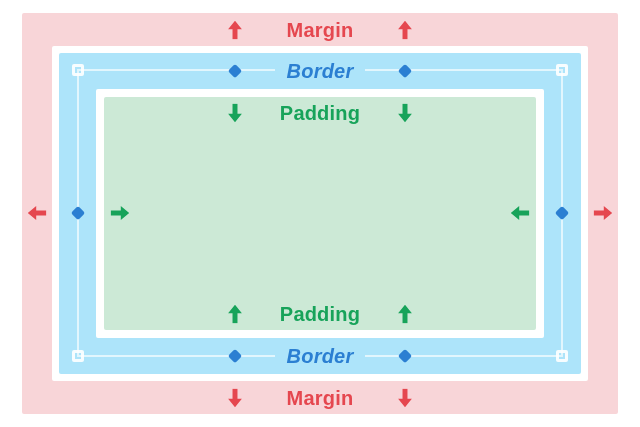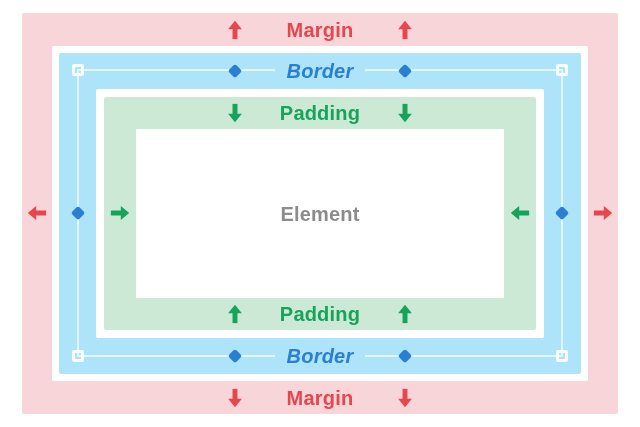--- a/index.html
+++ b/index.html
@@ -75,23 +75,20 @@
   <div class="abs handle" style="left:72px;  top:350px;"></div>
   <div class="abs handle" style="left:556px; top:350px;"></div>
 
   <div class="abs diamond" style="left:230px; top:66px;"></div>
   <div class="abs diamond" style="left:400px; top:66px;"></div>
   <div class="abs diamond" style="left:73px;  top:208px;"></div>
   <div class="abs diamond" style="left:557px; top:208px;"></div>
   <div class="abs diamond" style="left:230px; top:351px;"></div>
   <div class="abs diamond" style="left:400px; top:351px;"></div>
 
-  <div class="abs element-area">
-    <span class="label t-element">Element</span>
-  </div>
 
   <div class="row" style="top:14px; height:32px;">
     <span class="arrow c-red dir-up" style="left:227px;">
         <svg viewBox="0 0 20 24">
           <use href="#arrow-glyph"></use>
         </svg>
       </span>
     <span class="label t-margin">Margin</span>
     <span class="arrow c-red dir-up" style="left:397px;">
         <svg viewBox="0 0 20 24">

